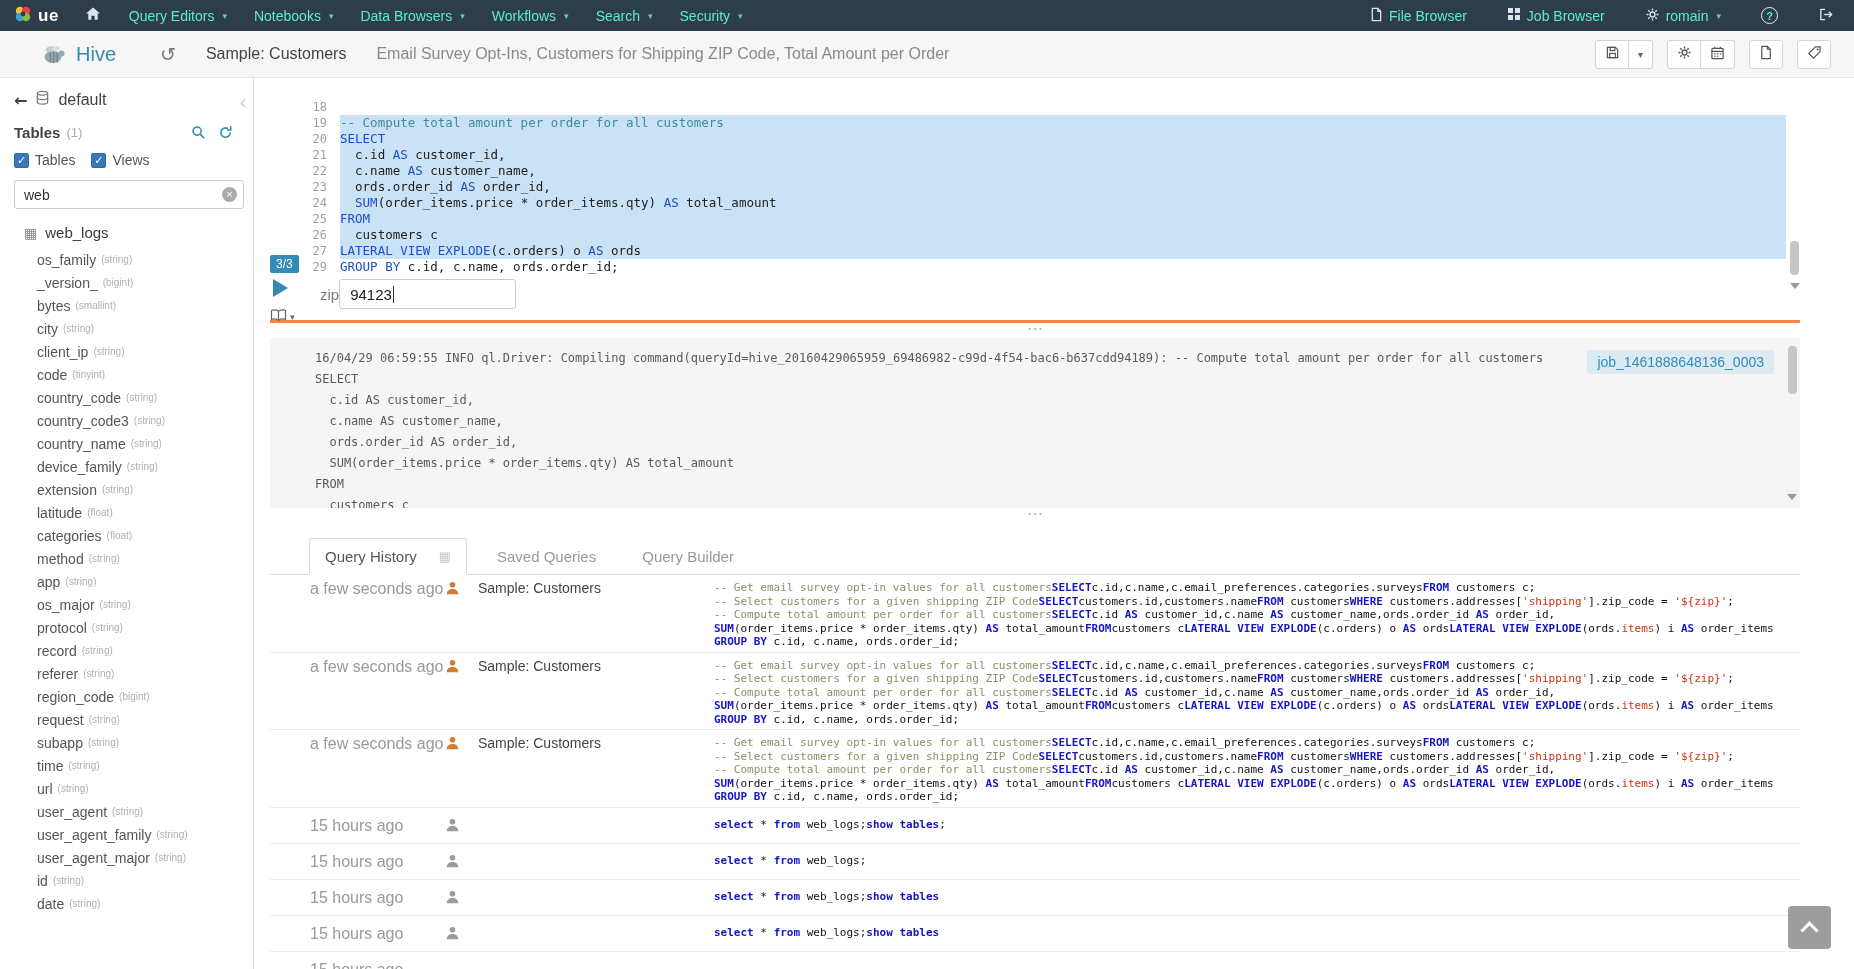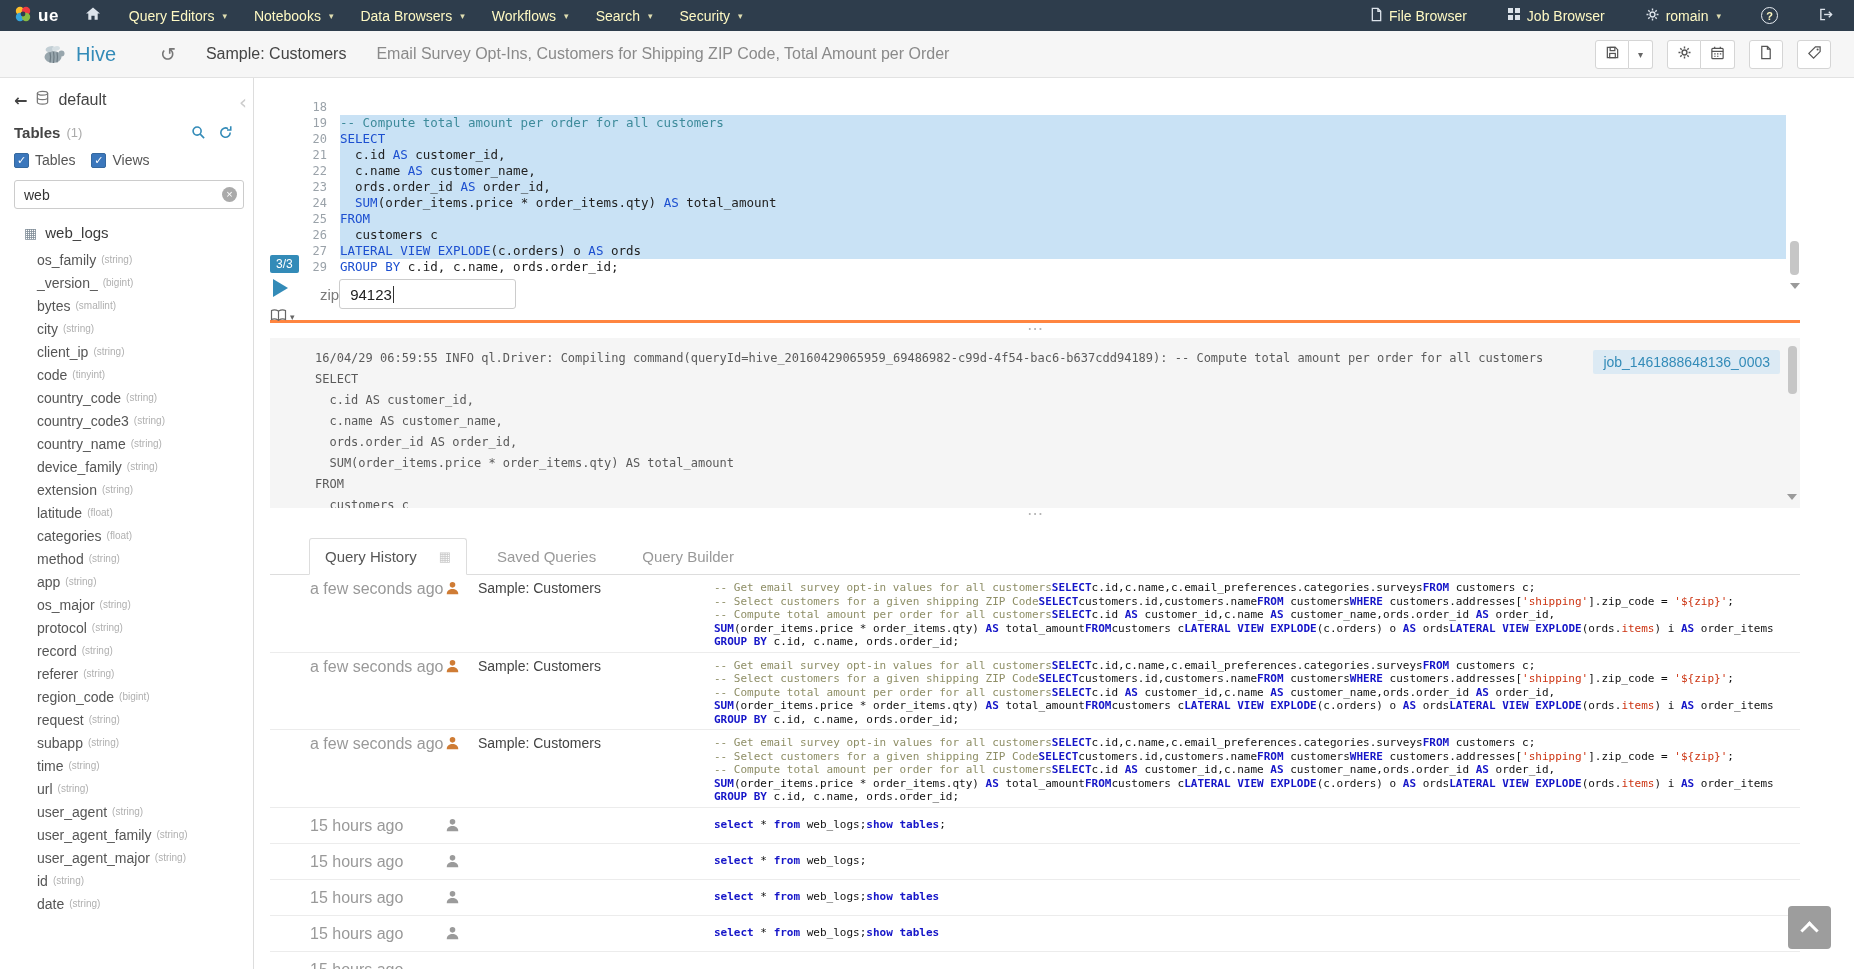--- a/index.html
+++ b/index.html
@@ -7,21 +7,21 @@
 body{font-family:"Liberation Sans",sans-serif;background:#fff;color:#333}
 .page{position:relative;width:1854px;height:969px;overflow:hidden}
 .glyph{font-family:"DejaVu Sans",sans-serif}
 
 
 .topnav{height:31px;background:#2e3d4c;display:flex;align-items:center;padding:0 20px 0 14px;color:#e8edf2}
 .brand{display:flex;align-items:center;gap:6px;margin-right:26px;cursor:pointer;text-decoration:none}
 .brand-text{font-size:17px;font-weight:bold;color:#fff;letter-spacing:.5px}
 .nav-home{margin-right:28px;display:flex;cursor:pointer}
 .nav-menus{display:flex;gap:27px}
-.nav-item{display:flex;align-items:center;gap:6px;font-size:14px;color:#fef9c3;cursor:pointer;text-decoration:none;white-space:nowrap}
+.nav-item{display:flex;align-items:center;gap:6px;font-size:14px;color:#5eead4;cursor:pointer;text-decoration:none;white-space:nowrap}
 .caret{font-size:9px;opacity:.85;margin-left:2px;font-family:"DejaVu Sans",sans-serif}
 .nav-right{margin-left:auto;display:flex;align-items:center;gap:40px}
 .help-circle{display:inline-flex;align-items:center;justify-content:center;width:17px;height:17px;border:1.5px solid #e8edf2;border-radius:50%;font-size:11px;font-weight:bold}
 
 
 .appbar{height:47px;background:#f6f6f6;border-bottom:1px solid #e2e2e2;display:flex;align-items:center;padding:0 23px 0 42px}
 .hive-logo{display:flex;align-items:center}
 .hive-name{color:#338bb8;font-size:20px;margin-left:8px;cursor:pointer}
 .hist-ico{color:#777;font-size:19px;margin-left:44px;cursor:pointer}
 .q-title{font-size:16px;color:#444;margin-left:30px}
@@ -91,21 +91,21 @@
 .var-label{color:#7a7a7a;font-size:15px}
 .var-input{display:inline-flex;align-items:center;margin-left:0;width:177px;height:30px;border:1px solid #ccc;border-radius:3px;padding:0 10px;font-size:15px;color:#222;background:#fff;cursor:text}
 .cursor{display:inline-block;width:1px;height:17px;background:#333;margin-left:1px}
 
 .progress{margin-top:11px;height:3px;background:#ff8540}
 .grip{height:10px;margin-top:2px;text-align:center;color:#b5b5b5;font-size:16px;line-height:8px;cursor:row-resize;font-family:"DejaVu Sans",sans-serif}
 
 
 .log{position:relative;margin-top:3px;height:170px;background:#f5f5f5;padding:10px 34px 0 45px;overflow:hidden}
 .log-line{font-family:"DejaVu Sans Mono",monospace;font-size:12px;line-height:21px;color:#5a5a5a;white-space:pre}
-.job-link{position:absolute;right:20px;top:12px;background:#dceaf4;color:#338bb8;font-size:14px;padding:4px 10px;border-radius:2px;cursor:pointer;text-decoration:none}
+.job-link{position:absolute;right:26px;top:12px;background:#dceaf4;color:#338bb8;font-size:14px;padding:4px 10px;border-radius:2px;cursor:pointer;text-decoration:none}
 .log-scroll{position:absolute;right:3px;top:6px;bottom:6px;width:11px}
 .log-scroll .thumb{position:absolute;right:0;top:2px;width:9px;height:48px;background:#c6c6c6;border-radius:4px}
 
 
 .tabs{margin-top:16px;border-bottom:1px solid #ddd;display:flex;align-items:flex-end;padding-left:39px;height:39px}
 .tab{display:inline-flex;align-items:center;gap:22px;padding:9px 15px;font-size:15px;color:#999;cursor:pointer;border:1px solid transparent;margin-bottom:-1px;text-decoration:none}
 .tab.active{background:#fff;border-color:#ddd #ddd #fff #ddd;border-radius:3px 3px 0 0;color:#555}
 .tab + .tab{margin-left:14px}
 .tab-ico{color:#c9c9c9;font-size:13px;font-family:"DejaVu Sans",sans-serif}
 

